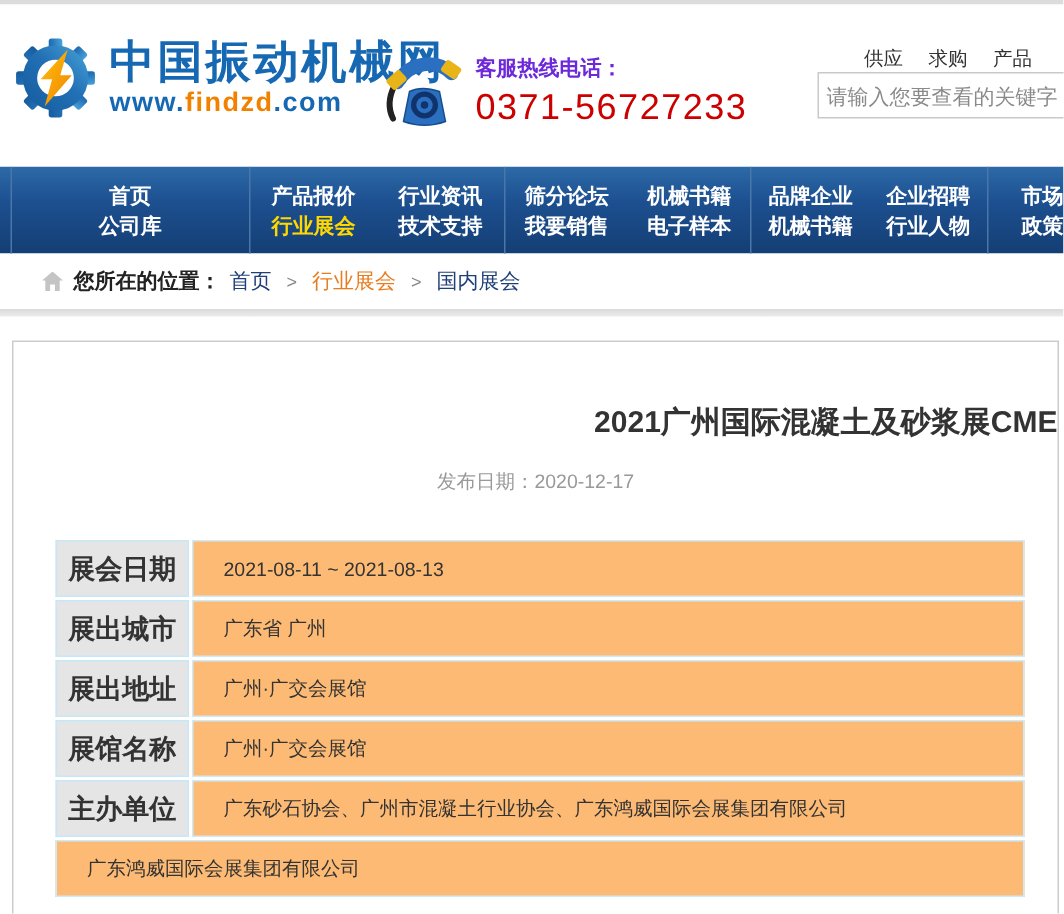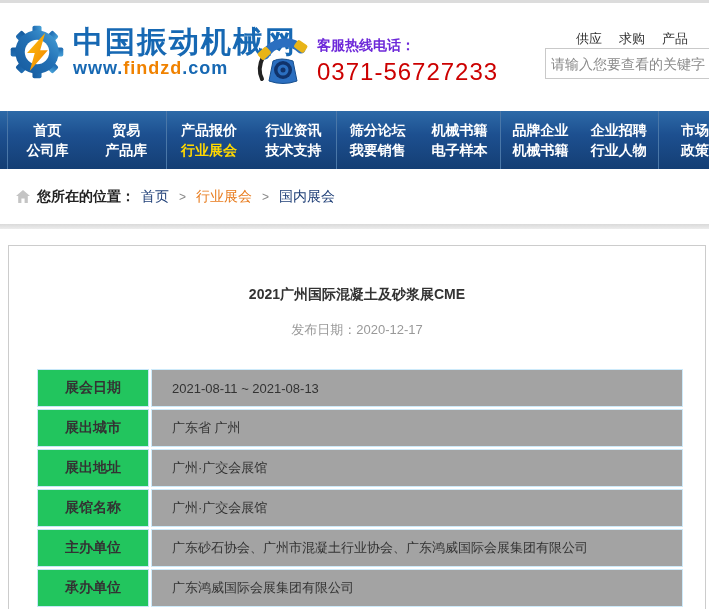--- a/index.html
+++ b/index.html
@@ -34,39 +34,39 @@
   .nav { height:58px; display:flex; padding-left:7px;
     background:linear-gradient(180deg,#2d6aa8 0%,#1d5090 40%,#143e74 100%); }
   .nav-group { display:flex; border-left:1px solid #4a77a8; height:100%; }
   .g1{width:163px;} .g2{width:175px;} .g3{width:169px;} .g4{width:162px;} .g5{flex:1; padding-left:22px;}
   .nav-col { flex:1; display:flex; flex-direction:column; justify-content:center; align-items:center; gap:6px; }
   .g5 .nav-col { flex:none; align-items:flex-start; }
   .nav-link { color:#fff; font-size:14px; font-weight:bold; line-height:1; text-decoration:none; cursor:pointer; white-space:nowrap; }
   .nav-link.active { color:#ffd800; }
 
   
-  .breadcrumb { height:55px; display:flex; align-items:center; padding-left:16px; font-size:14px; background:#fff; }
+  .breadcrumb { height:37px; display:flex; align-items:center; padding-left:28px; font-size:14px; background:#fff; }
   .home-icon { width:14px; height:13px; margin-right:7px; }
   .bc-label { font-weight:bold; color:#222; }
   .bc-link { color:#1f3f77; text-decoration:none; cursor:pointer; margin:0 6px; }
   .bc-link.current-section { color:#e87c1e; }
   .bc-sep { color:#888; font-size:12px; margin:0 4px; }
   .gray-band { height:5px; background:linear-gradient(180deg,#dadada,#ececec); }
 
   
   .content-box { margin:16px 3px 0 8px; border:1px solid #ccc; background:#fff; height:400px; }
-  .article-title { text-align:center; margin-top:40px; font-size:14px; font-weight:bold; color:#333; }
+  .article-title { text-align:right; margin-top:40px; font-size:20px; font-weight:bold; color:#333; }
   .pub-date { text-align:center; margin-top:17px; font-size:13px; color:#999; }
 
   .info-table { margin:30px 22px 0 28px; }
   .trow { display:flex; margin-bottom:2px; }
-  .tlabel { width:112px; height:38px; background:#22c55e; border:1px solid #c6e7f8;
+  .tlabel { width:89px; height:38px; background:#e5e5e5; border:1px solid #c6e7f8;
     display:flex; align-items:center; justify-content:center;
-    font-weight:bold; font-size:14px; color:#333; margin-right:2px; flex:none; }
-  .tvalue { flex:1; height:38px; background:#a3a3a3; border:1px solid #cdeafa;
+    font-weight:bold; font-size:18px; color:#333; margin-right:2px; flex:none; }
+  .tvalue { flex:1; height:38px; background:#fdba74; border:1px solid #cdeafa;
     display:flex; align-items:center; padding-left:20px; font-size:13px; color:#333;
     white-space:nowrap; overflow:hidden; }
 </style>
 </head>
 <body>
 
 <div class="top-strip"></div>
 
 <div class="header">
   <div class="logo">
@@ -123,24 +123,20 @@
 
   <input class="search-input" type="text" placeholder="请输入您要查看的关键字" style="">
 </div>
 
 <div class="nav">
   <div class="nav-group g1">
     <div class="nav-col">
       <a class="nav-link">首页</a>
       <a class="nav-link">公司库</a>
     </div>
-    <div class="nav-col">
-      <a class="nav-link">贸易</a>
-      <a class="nav-link">产品库</a>
-    </div>
   </div>
   <div class="nav-group g2">
     <div class="nav-col">
       <a class="nav-link">产品报价</a>
       <a class="nav-link active">行业展会</a>
     </div>
     <div class="nav-col">
       <a class="nav-link">行业资讯</a>
       <a class="nav-link">技术支持</a>
     </div>
@@ -205,17 +201,16 @@
     </div>
     <div class="trow">
       <div class="tlabel">展馆名称</div>
       <div class="tvalue">广州·广交会展馆</div>
     </div>
     <div class="trow">
       <div class="tlabel">主办单位</div>
       <div class="tvalue">广东砂石协会、广州市混凝土行业协会、广东鸿威国际会展集团有限公司</div>
     </div>
     <div class="trow">
-      <div class="tlabel">承办单位</div>
       <div class="tvalue">广东鸿威国际会展集团有限公司</div>
     </div>
   </div>
 </div>
 
 </body></html>

